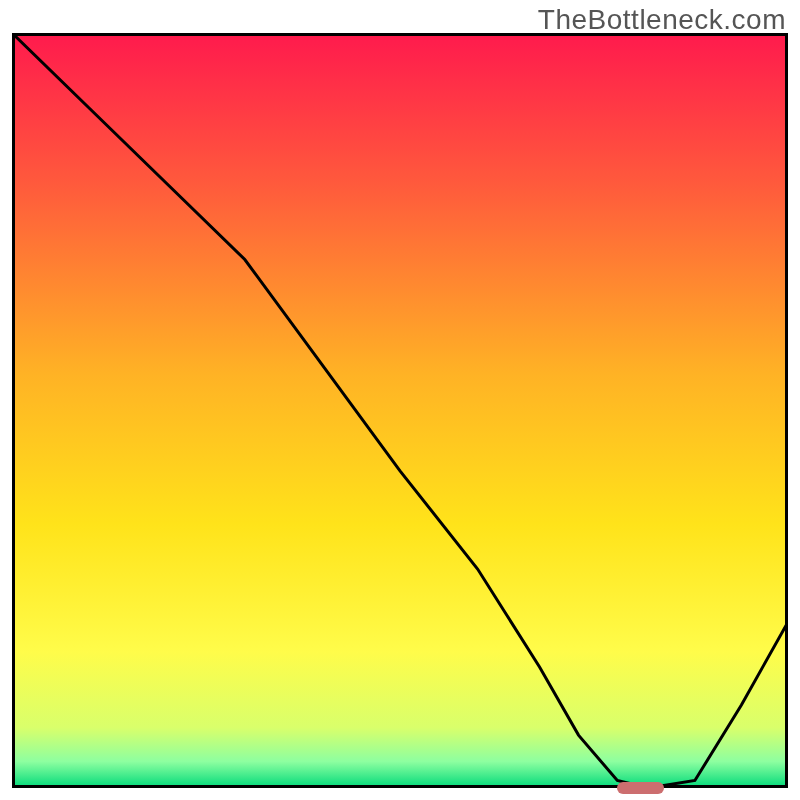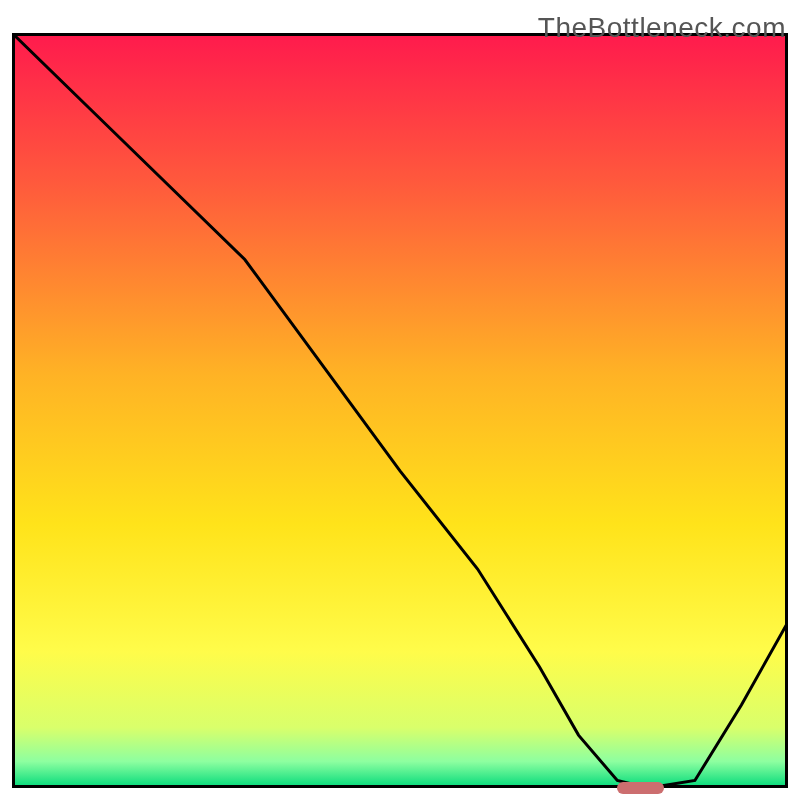--- a/index.html
+++ b/index.html
@@ -11,21 +11,21 @@
     font-family: Arial, Helvetica, sans-serif;
     overflow: hidden;
   }
   .stage {
     position: relative;
     width: 800px;
     height: 800px;
   }
   .watermark {
     position: absolute;
-    top: 12px;
+    top: 4px;
     right: 14px;
     color: #555555;
     font-size: 28px;
     letter-spacing: 0.5px;
     z-index: 3;
   }
   .plot-area {
     position: absolute;
     left: 12px;
     top: 33px;

